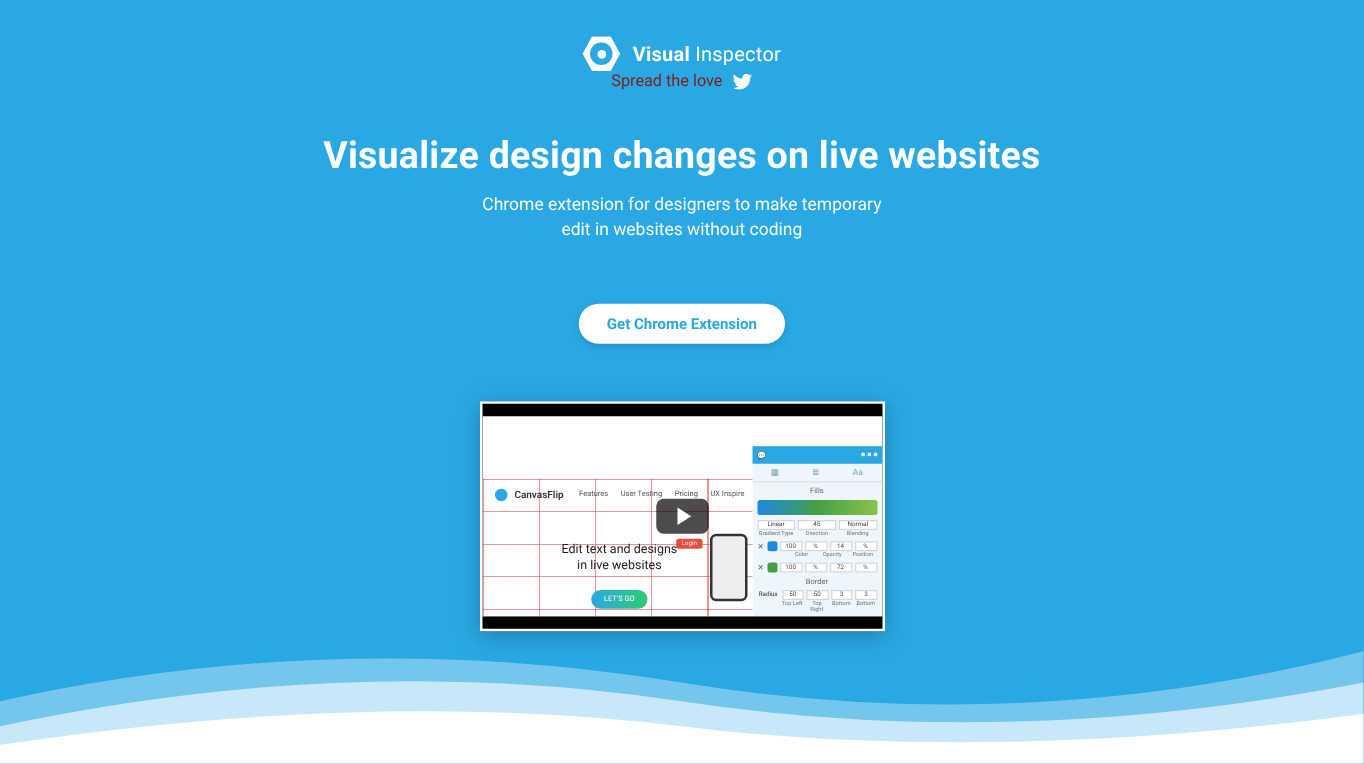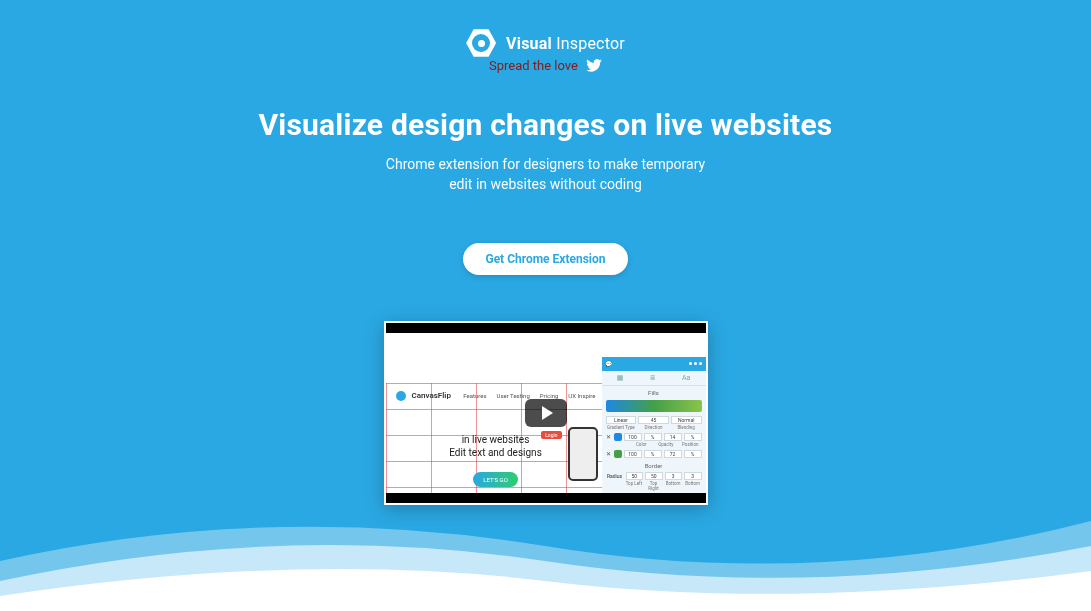--- a/index.html
+++ b/index.html
@@ -309,22 +309,22 @@
           <div class="vleft-nav">
             <span>Features</span>
             <span>User Testing</span>
             <span>Pricing</span>
             <span>UX Inspire</span>
           </div>
         </div>
         <span class="badge-login">Login</span>
         <div class="phone"></div>
         <div class="vleft-main">
+          <div>Edit text and designs</div>
           <div>in live websites</div>
-          <div>Edit text and designs</div>
         </div>
         <span class="letsgo">LET'S GO</span>
       </div>
       <div class="video-right">
         <div class="vr-titlebar">
           <span>💬</span>
           <span class="dots">
               <span class="dot"></span>
               <span class="dot"></span>
               <span class="dot"></span>

